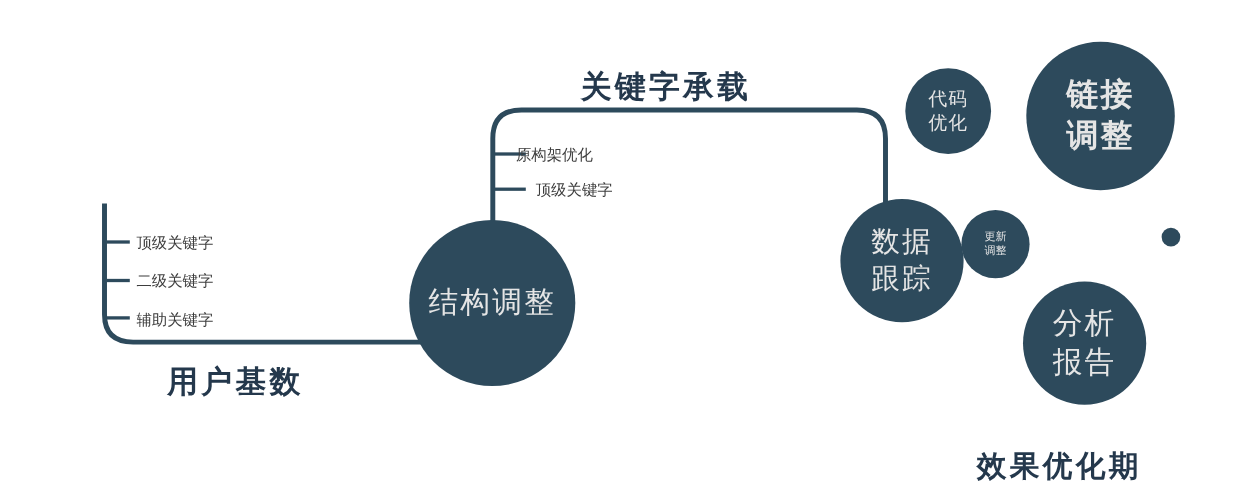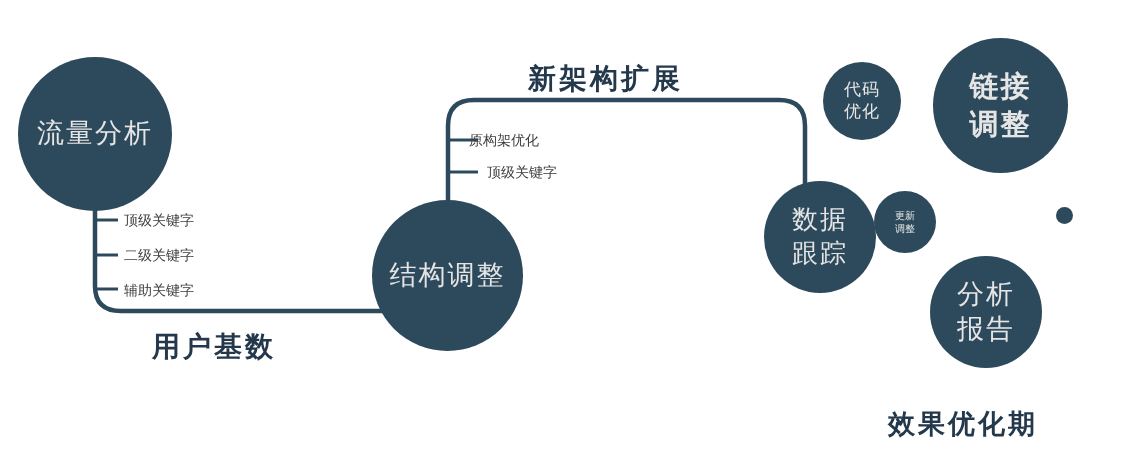--- a/index.html
+++ b/index.html
@@ -73,35 +73,34 @@
     <path class="wire" d="M95 185 L95 286 Q95 311 121 311 L385 311"></path>
     <line class="tick" x1="97" y1="220" x2="118" y2="220"></line>
     <line class="tick" x1="97" y1="255" x2="118" y2="255"></line>
     <line class="tick" x1="97" y1="289" x2="118" y2="289"></line>
 
     <path class="wire" d="M448 205 L448 126 Q448 100 474 100 L779 100 Q805 100 805 126 L805 185"></path>
     <line class="tick" x1="450" y1="140" x2="478" y2="140"></line>
     <line class="tick" x1="450" y1="172" x2="478" y2="172"></line>
   </svg>
 
-  <div class="node node-traffic">流量分析</div>
   <div class="node node-structure">结构调整</div>
   <div class="node node-tracking">数据
 跟踪</div>
   <div class="node node-code">代码
 优化</div>
   <div class="node node-link">链接
 调整</div>
   <div class="node node-update">更新
 调整</div>
   <div class="node node-report">分析
 报告</div>
   <div class="node node-dot"></div>
 
-  <div class="edge-label label-keyword">新架构扩展</div>
+  <div class="edge-label label-keyword">关键字承载</div>
   <div class="edge-label label-userbase">用户基数</div>
   <div class="edge-label label-effect">效果优化期</div>
 
   <div class="tick-label tl-b1-0">顶级关键字</div>
   <div class="tick-label tl-b1-1">二级关键字</div>
   <div class="tick-label tl-b1-2">辅助关键字</div>
   <div class="tick-label tl-b2-0">原构架优化</div>
   <div class="tick-label tl-b2-1">顶级关键字</div>
 
 </div>

